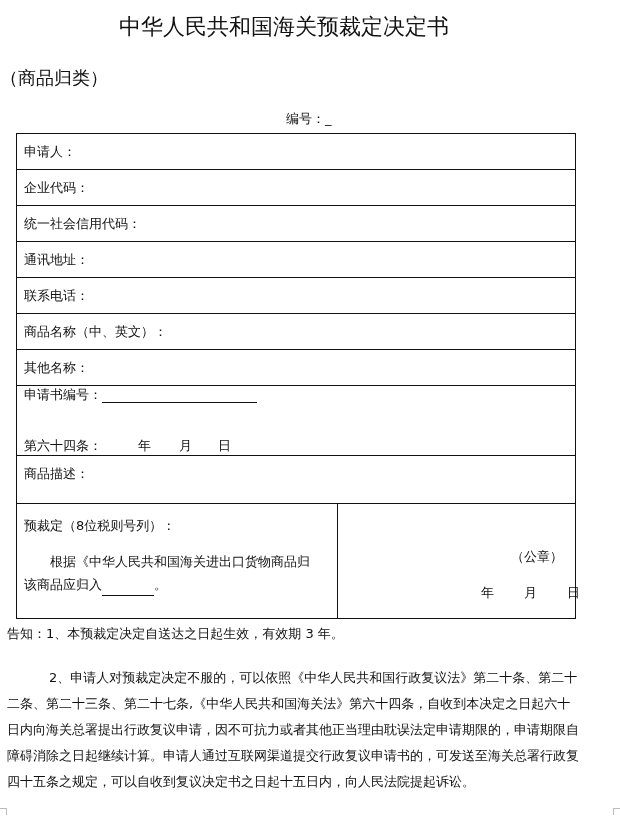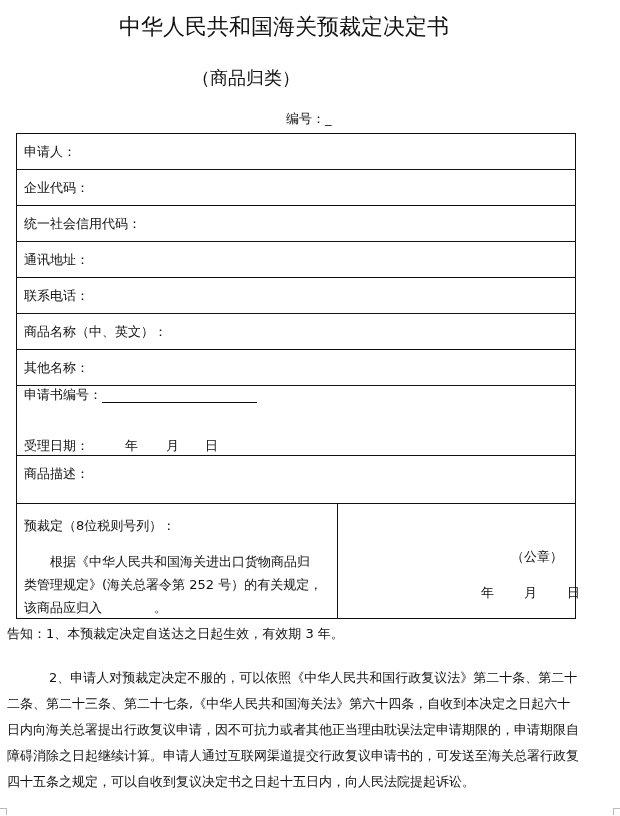--- a/index.html
+++ b/index.html
@@ -1,18 +1,18 @@
 <!DOCTYPE html>
 <html><head>
 <meta charset="utf-8">
 <style>
   html,body{margin:0;padding:0;background:#fff;}
   body{width:620px;height:816px;position:relative;overflow:hidden;font-family:"DejaVu Sans","Liberation Sans",sans-serif;color:#111;}
   .title{position:absolute;top:12px;left:0;width:568px;text-align:center;font-size:22px;letter-spacing:0px;}
-  .subtitle{position:absolute;top:66px;left:0;width:492px;text-align:center;font-size:18px;}
+  .subtitle{position:absolute;top:66px;left:0;width:492px;font-size:18px;}
   .number{position:absolute;top:110px;left:286px;font-size:13px;}
   .tbl{position:absolute;left:16px;top:133px;width:560px;border:1.5px solid #111;box-sizing:border-box;}
   .row{border-bottom:1.3px solid #111;box-sizing:border-box;font-size:13px;padding-left:7px;display:flex;align-items:center;}
   .row:last-child{border-bottom:none;}
   .r36{height:36px;}
   .r70{height:70px;flex-direction:column;align-items:flex-start;justify-content:center;gap:32px;}
   .r48{height:48px;align-items:flex-start;padding-top:9px;}
   .split{height:114px;display:flex;padding-left:0;align-items:stretch;}
   .left{width:321px;border-right:1.3px solid #111;box-sizing:border-box;padding:10px 7px 0 7px;font-size:13px;line-height:23px;}
   .right{flex:1;position:relative;font-size:13px;}
@@ -51,35 +51,34 @@
     </div>
   <div class="row r36">
       <span>其他名称：</span>
     </div>
   <div class="row r70">
     <div class="sub-line">
       <span>申请书编号：</span>
       <span class="ul" style="width:155px;height:14px;"></span>
     </div>
     <div class="sub-line">
-      <span>受理日期：</span>
+      <span>第六十四条：</span>
       <span style="margin-left:36px;">年</span>
       <span style="margin-left:28px;">月</span>
       <span style="margin-left:26px;">日</span>
     </div>
   </div>
   <div class="row r48">
       <span>商品描述：</span>
     </div>
   <div class="row split">
     <div class="left">
       <div>预裁定（8位税则号列）：</div>
       <div style="height:13px;"></div>
       <div style="text-indent:26px;">根据《中华人民共和国海关进出口货物商品归</div>
-      <div>类管理规定》(海关总署令第 252 号）的有关规定，</div>
       <div><span>该商品应归入</span><span class="ul" style="width:52px;height:14px;"></span><span>。</span></div>
     </div>
     <div class="right">
       <span style="position:absolute;right:12px;top:44px;">（公章）</span>
       <span style="position:absolute;left:143px;top:80px;">年</span>
       <span style="position:absolute;left:186px;top:80px;">月</span>
       <span style="position:absolute;left:229px;top:80px;">日</span>
     </div>
   </div>
 </div>

